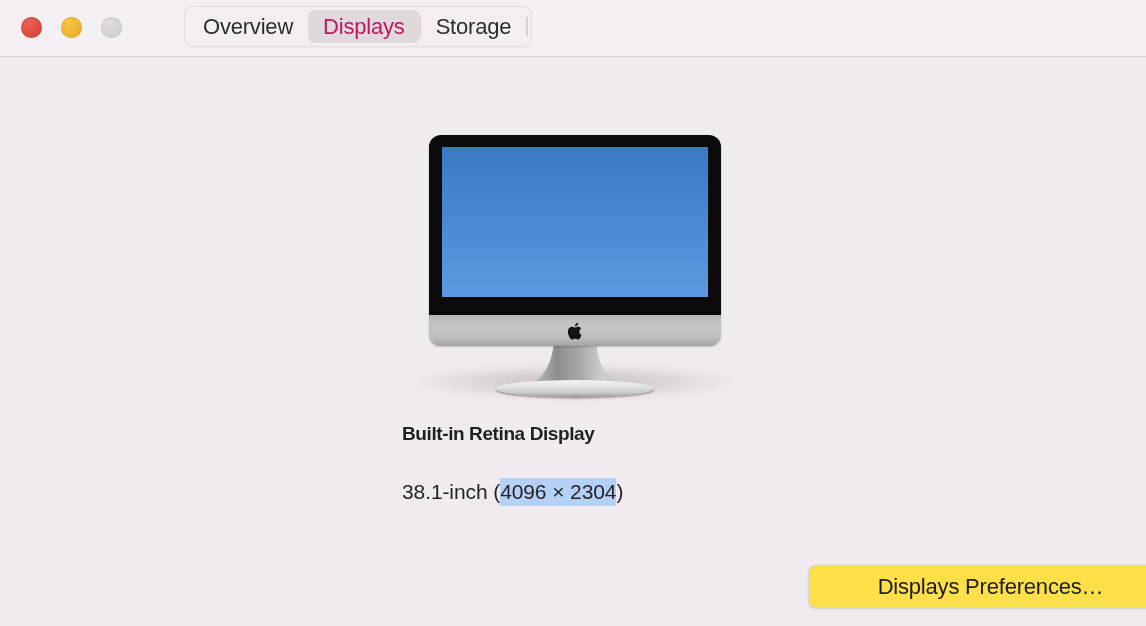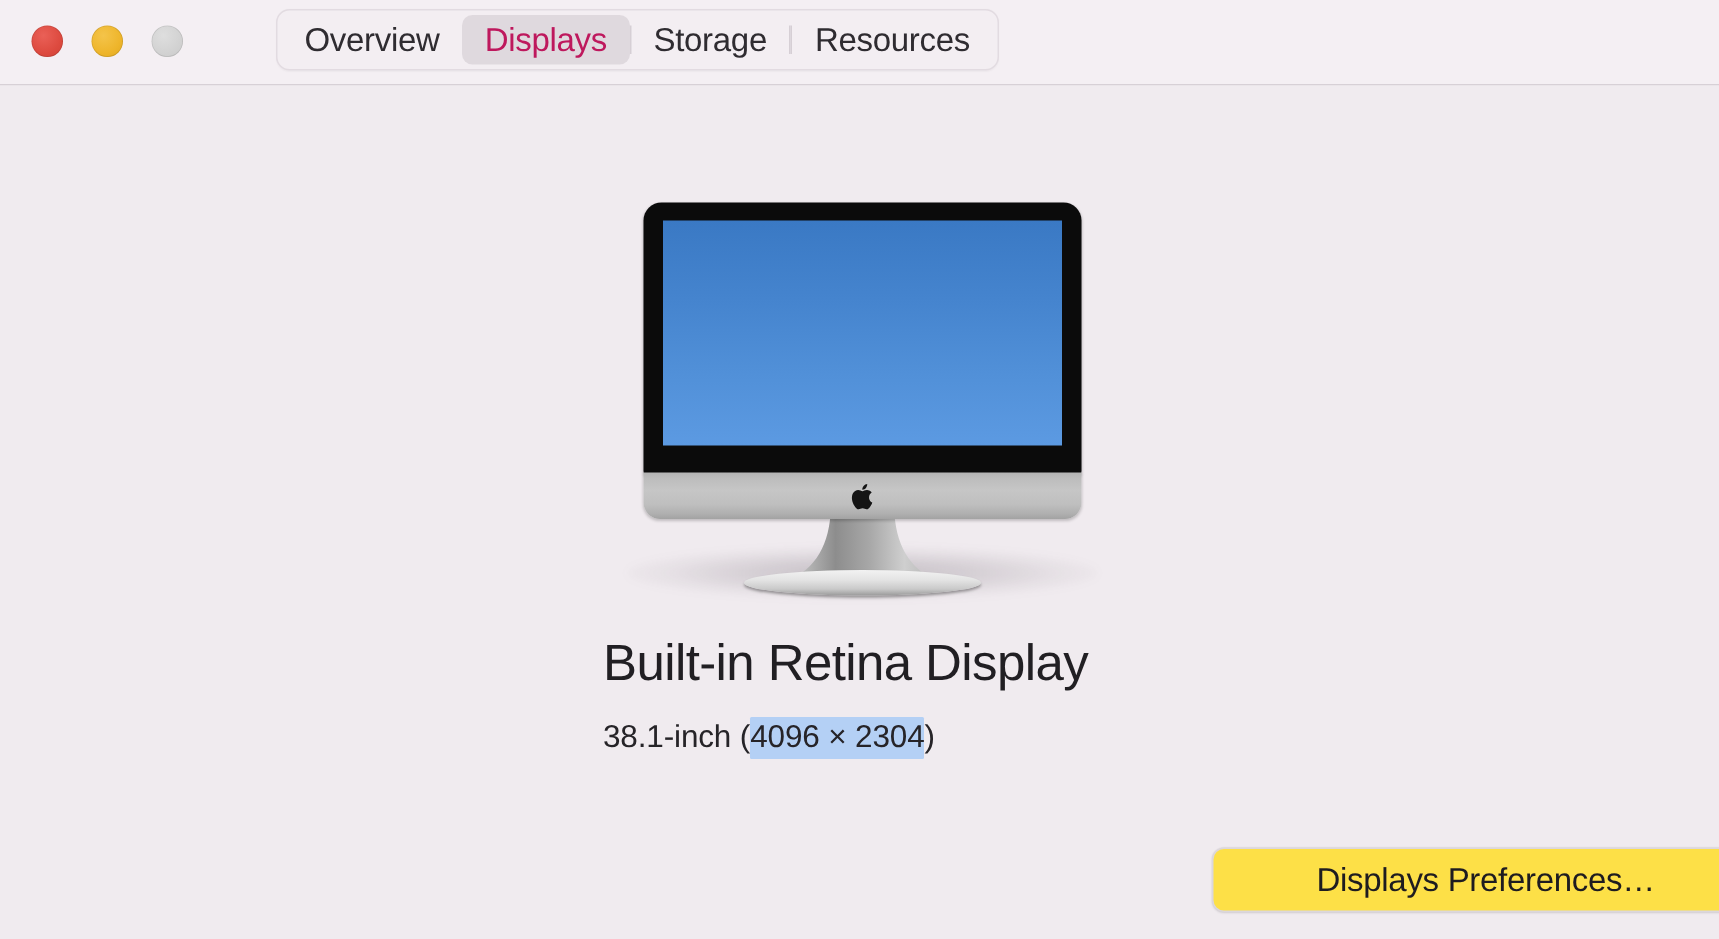--- a/index.html
+++ b/index.html
@@ -198,22 +198,22 @@
     transform: translate(-50%, -50%);
     width: 16px;
     height: 19px;
   }
 
   
   .display-title {
     position: absolute;
     left: 402px;
     top: 366px;
-    font-size: 34px;
-    font-weight: normal;
+    font-size: 19px;
+    font-weight: bold;
     color: #211f23;
     letter-spacing: -0.4px;
     white-space: nowrap;
   }
 
   .display-subtitle {
     position: absolute;
     left: 402px;
     top: 423px;
     font-size: 21px;
@@ -263,21 +263,20 @@
       <div class="tl tl-zoom"></div>
     </div>
 
     <div class="tab-group">
       <div class="tab">Overview</div>
       <div class="tab selected">Displays</div>
       <div class="tab-sep"></div>
       <div class="tab">Storage</div>
       <div class="tab-sep"></div>
       <div class="tab-sep"></div>
-      <div class="tab">Resources</div>
     </div>
 
   </div>
 
   <div class="content">
 
     <div class="imac">
 
       <div class="imac-floor-shadow"></div>
 

